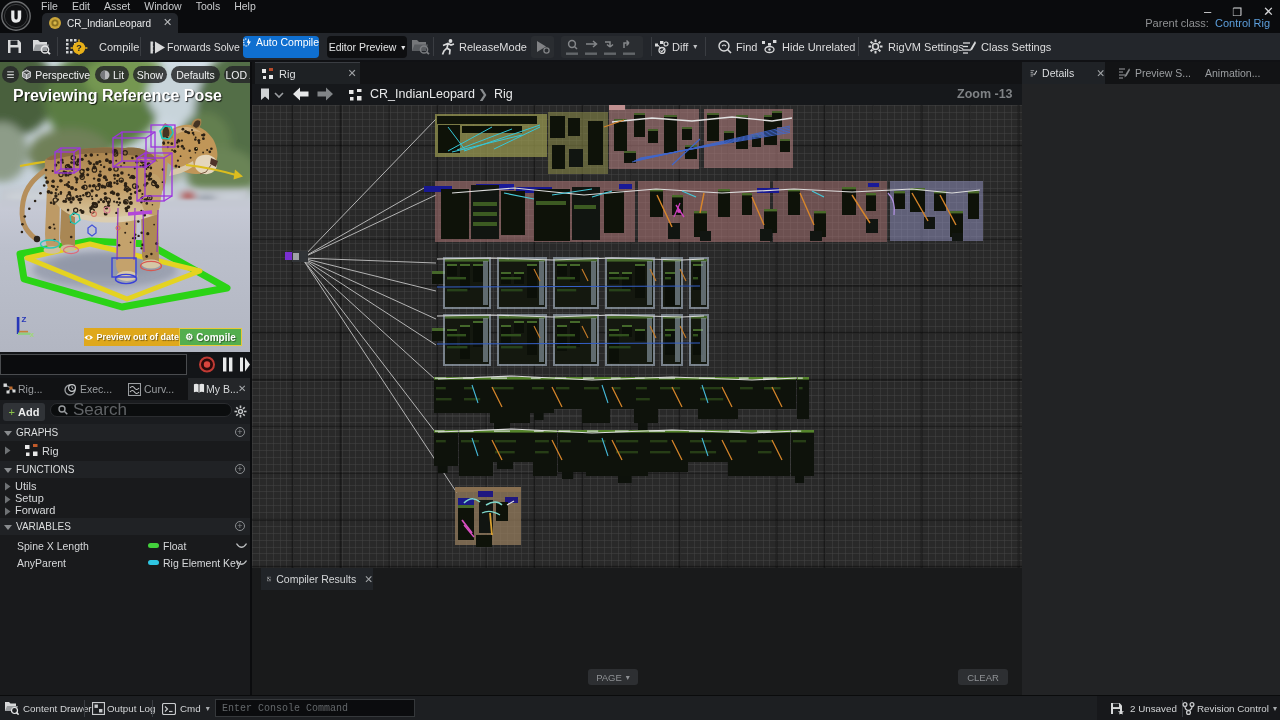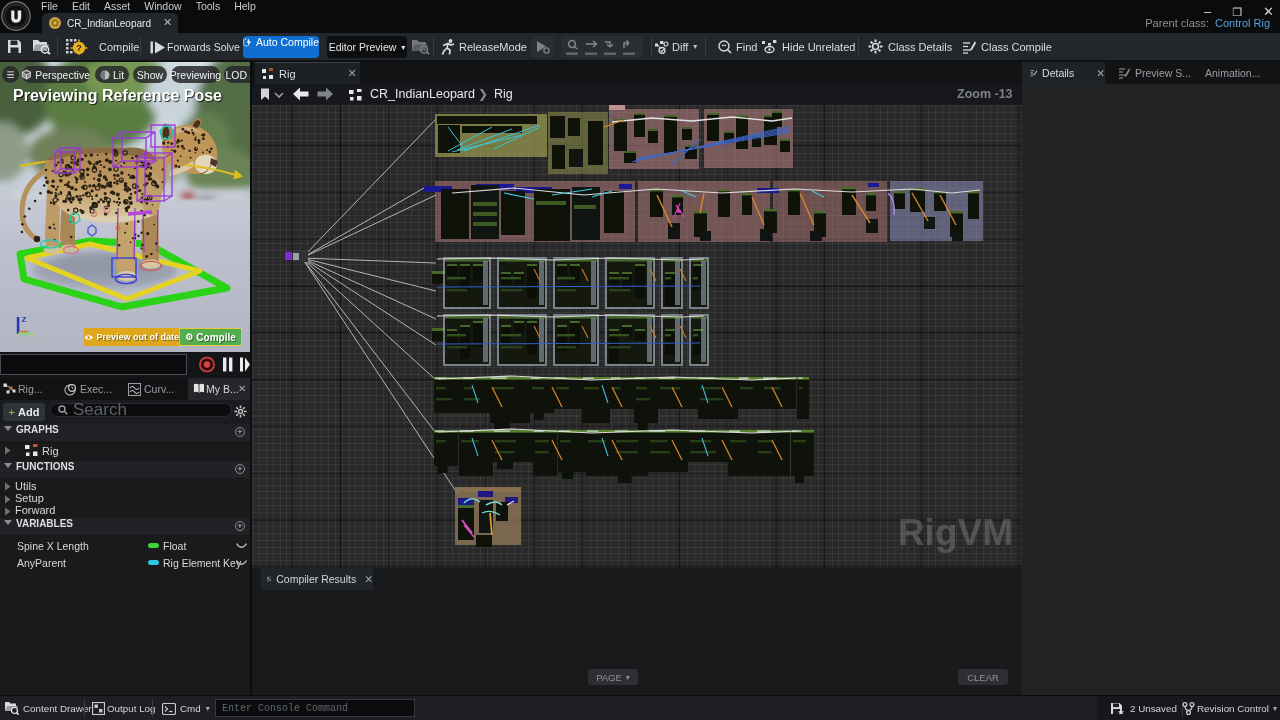--- a/index.html
+++ b/index.html
@@ -47,21 +47,21 @@
 #timebox { position:absolute; left:0px; top:2px; width:187px; height:21px; background:#0b0c0e; border:1px solid #4a4c4f; }
 #lefttabs { position:absolute; left:0; top:316px; width:250px; height:22px; background:#111214; }
 .ltab { position:absolute; top:0; height:22px; color:#9b9ea1; font-size:10.5px; display:flex; align-items:center; white-space:nowrap; }
 #ltab-act { position:absolute; left:188px; top:0; width:62px; height:22px; background:#242629; color:#d8dadc; font-size:10.5px; }
 #addrow { position:absolute; left:0; top:338px; width:250px; height:24px; background:#1a1c1f; }
 #addbtn { position:absolute; left:3px; top:3px; width:42px; height:18px; background:#303337; border-radius:3px;
   color:#eceded; font-size:11px; font-weight:bold; display:flex; align-items:center; justify-content:center; }
 #searchbox { position:absolute; left:50px; top:3px; width:182px; height:14px; background:#0b0d0e; border-radius:9px;
   border:1px solid #2a2c2f; color:#606366; font-size:17px; display:flex; align-items:center; }
 .lsechead { position:absolute; left:0; width:250px; height:17px; background:#202225; color:#dcdedf;
-  font-size:10px; font-weight:bold; display:flex; }
+  font-size:10px; font-weight:normal; display:flex; align-items:center; }
 .litem { position:absolute; color:#d6d8da; font-size:11px; }
 .pluscirc { position:absolute; right:5px; top:3px; width:10px; height:10px; border:1px solid #8b8e91; border-radius:50%;
   color:#8b8e91; font-size:9px; line-height:9px; text-align:center; }
 .vpillvar { border-radius:3px; width:11px; height:5px; position:absolute; }
 
 
 #graphpanel { position:absolute; left:252px; top:62px; width:770px; height:633px; background:#121315; }
 #gtab { position:absolute; left:3px; top:0; width:105px; height:22px; background:#1e2124; color:#dcdee0;
   font-size:11px; display:flex; align-items:center; border-top:1px solid #3a3d42; }
 #breadcrumb { position:absolute; left:0; top:22px; width:770px; height:21px; background:#16181b;
@@ -247,31 +247,31 @@
         <line x1="7.5" y1="0.5" x2="7.5" y2="3"></line>
           <line x1="7.5" y1="12" x2="7.5" y2="14.5"></line>
         <line x1="0.5" y1="7.5" x2="3" y2="7.5"></line>
           <line x1="12" y1="7.5" x2="14.5" y2="7.5"></line>
         <line x1="2.6" y1="2.6" x2="4.4" y2="4.4"></line>
           <line x1="10.6" y1="10.6" x2="12.4" y2="12.4"></line>
         <line x1="10.6" y1="4.4" x2="12.4" y2="2.6"></line>
           <line x1="2.6" y1="12.4" x2="4.4" y2="10.6"></line>
       </g>
     </svg>
-    <div class="tbi" style="left:888px">Class Details</div>
+    <div class="tbi" style="left:888px">RigVM Settings</div>
     <svg class="abs" style="left:962px;top:7px" width="14" height="14" viewBox="0 0 14 14">
       <g stroke="#d8d9da" stroke-width="1.3">
           <line x1="1" y1="3" x2="8" y2="3"></line>
           <line x1="1" y1="6.5" x2="6" y2="6.5"></line>
       <line x1="1" y1="10" x2="8" y2="10"></line>
           <line x1="1" y1="13" x2="6" y2="13"></line>
         </g>
       <path d="M13 1 L8.6 8.4 L7.5 11.3 L10.2 9.7 L14 3 Z" fill="#d8d9da"></path>
     </svg>
-    <div class="tbi" style="left:981px">Class Compile</div>
+    <div class="tbi" style="left:981px">Class Settings</div>
   </div>
 
   <div id="leftpanel">
     <div id="viewport">
         <svg class="abs" style="left:0;top:0" width="250" height="290" viewBox="0 0 250 290">
 <defs>
 <filter id="b6" x="-60%" y="-60%" width="220%" height="220%">
               <feGaussianBlur stdDeviation="4"></feGaussianBlur>
             </filter>
 <filter id="b3" x="-60%" y="-60%" width="220%" height="220%">
@@ -712,21 +712,21 @@
           <span style="font-size:9px">☰</span>
         </div>
       <div class="vpill" style="left:22px;width:68px"><svg style="margin-right:4px" width="10" height="11" viewBox="0 0 10 11">
             <path d="M5 0.5 L9.5 3 L9.5 8 L5 10.5 L0.5 8 L0.5 3 Z M0.5 3 L5 5.5 L9.5 3 M5 5.5 L5 10.5" fill="#8a8d90" stroke="#e8e9ea" stroke-width="0.9"></path>
           </svg>Perspective</div>
       <div class="vpill" style="left:95px;width:34px"><svg style="margin-right:3px" width="10" height="10" viewBox="0 0 10 10">
             <circle cx="5" cy="5" r="4.5" fill="#b8babc"></circle>
             <path d="M5 0.5 A4.5 4.5 0 0 0 5 9.5 Z" fill="#76797c"></path>
           </svg>Lit</div>
       <div class="vpill" style="left:133px;width:34px">Show</div>
-      <div class="vpill" style="left:171px;width:49px">Previewing</div>
+      <div class="vpill" style="left:171px;width:49px">Defaults</div>
       <div class="vpill" style="left:224px;width:34px">LOD A</div>
       <div id="prevpose">Previewing Reference Pose</div>
       <div id="vpbtns">
         <div id="pood"><svg style="margin-right:3px" width="12" height="9" viewBox="0 0 12 9">
               <path d="M0.5 4.5 Q6 -1.5 11.5 4.5 Q6 10.5 0.5 4.5 Z" fill="#fff"></path>
               <circle cx="6" cy="4.5" r="2" fill="#dfa81c"></circle>
             </svg>Preview out of date</div>
         <div id="cmpbtn"><span style="margin-right:3px;font-size:9px">⚙</span>Compile</div>
       </div>
     </div>
@@ -875,21 +875,20 @@
           <rect x="8" y="0" width="4.5" height="3" fill="#e8e8e8"></rect>
         <rect x="1" y="8" width="3.5" height="3.5" fill="#e8e8e8"></rect>
           <rect x="8" y="7" width="4.5" height="4.5" fill="#e8e8e8"></rect>
       </svg>
       <span class="abs" style="left:118px;top:3px;font-size:12.5px;color:#e8e9ea">CR_IndianLeopard</span>
       <span class="abs" style="left:226px;top:3px;color:#888b8e;font-size:12px">❯</span>
       <span class="abs" style="left:242px;top:3px;font-size:12.5px;color:#e8e9ea">Rig</span>
       <span class="abs" style="left:705px;top:3px;font-size:12.5px;color:#7f8285;font-weight:bold">Zoom -13</span>
     </div>
     <div id="gcanvas">
-      <div id="rigvm">RigVM</div>
       <svg id="nodes" class="abs" style="left:0;top:0" width="770" height="463" viewBox="0 0 770 463">
           <line x1="50.0" y1="153.0" x2="184.0" y2="14.0" stroke="#b4b4b4" stroke-width="1.0"></line>
           <line x1="50.0" y1="153.0" x2="172.0" y2="83.0" stroke="#b4b4b4" stroke-width="1.0"></line>
           <line x1="50.0" y1="153.0" x2="184.0" y2="90.0" stroke="#b4b4b4" stroke-width="1.0"></line>
           <line x1="50.0" y1="153.0" x2="184.0" y2="158.0" stroke="#b4b4b4" stroke-width="1.0"></line>
           <line x1="50.0" y1="153.0" x2="184.0" y2="186.0" stroke="#b4b4b4" stroke-width="1.0"></line>
           <line x1="50.0" y1="153.0" x2="184.0" y2="214.0" stroke="#b4b4b4" stroke-width="1.0"></line>
           <line x1="50.0" y1="153.0" x2="184.0" y2="240.0" stroke="#b4b4b4" stroke-width="1.0"></line>
           <line x1="50.0" y1="153.0" x2="184.0" y2="275.0" stroke="#b4b4b4" stroke-width="1.0"></line>
           <line x1="50.0" y1="153.0" x2="184.0" y2="328.0" stroke="#b4b4b4" stroke-width="1.0"></line>

